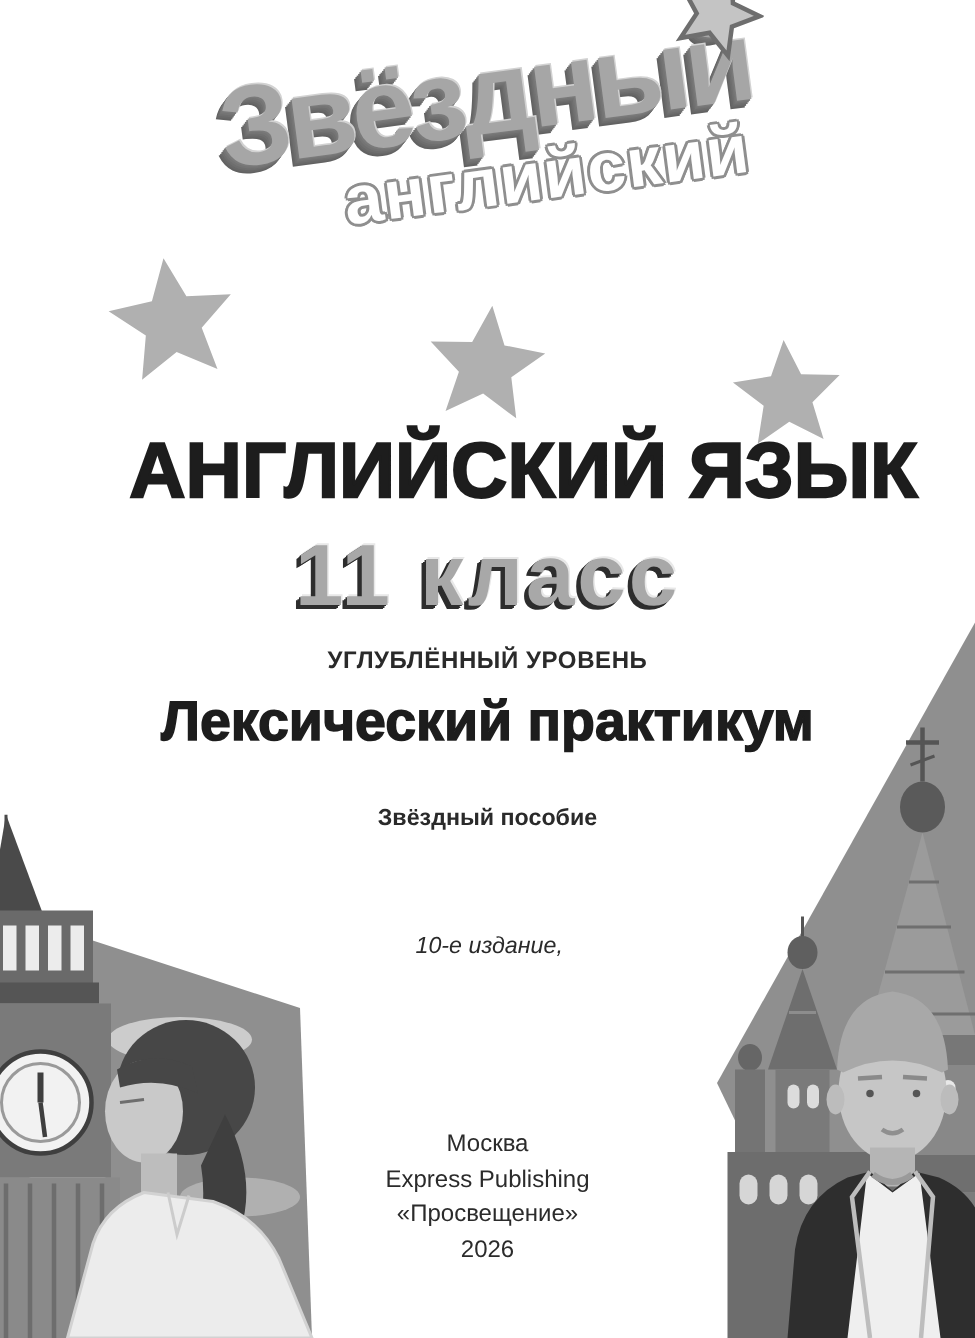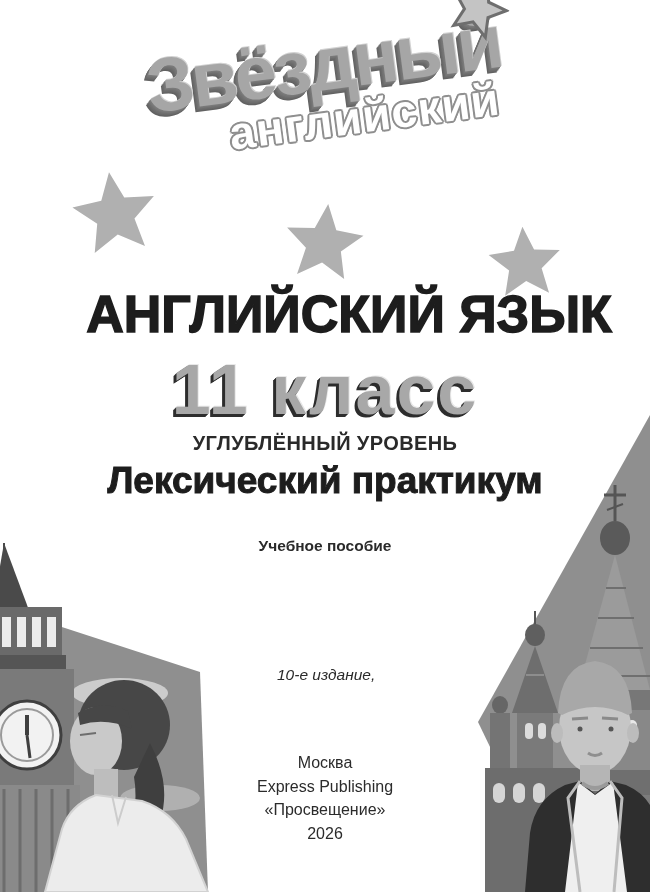--- a/index.html
+++ b/index.html
@@ -34,39 +34,39 @@
 
   
   .subject {
     position:absolute; top:284px; left:0; width:100%; text-align:center;
     font-size:52px; font-weight:bold; color:#1d1d1d; -webkit-text-stroke:1.5px #1d1d1d;
     white-space:nowrap;
     margin-left:24px;
   }
   .grade {
     position:absolute; top:350px; left:0; width:100%; text-align:center;
-    font-size:70px; font-weight:bold; letter-spacing:2px; color:#a8a8a8; white-space:nowrap;
+    font-size:58px; font-weight:bold; letter-spacing:2px; color:#a8a8a8; white-space:nowrap;
     text-shadow:-1px 1px 0 #2d2d2d, -2px 2px 0 #2d2d2d, -3px 3px 0 #2d2d2d, 1px -1px 0 #e8e8e8;
   }
   .level {
     position:absolute; top:432px; left:0; width:100%; text-align:center;
-    font-size:20px; font-weight:bold; letter-spacing:0.4px; color:#2a2a2a;
+    font-size:16px; font-weight:bold; letter-spacing:0.4px; color:#2a2a2a;
   }
   .course {
     position:absolute; top:460px; left:0; width:100%; text-align:center;
     font-size:37px; font-weight:bold; color:#1d1d1d; -webkit-text-stroke:1px #1d1d1d;
     white-space:nowrap;
   }
   .etype {
     position:absolute; top:537px; left:0; width:100%; text-align:center;
     font-size:15.5px; font-weight:bold; color:#2a2a2a;
   }
   .edition-note {
     position:absolute; top:620px; left:277px;
-    font-size:15.5px; font-style:italic; color:#2a2a2a; line-height:21px;margin-top:44px;
+    font-size:15.5px; font-style:italic; color:#2a2a2a; line-height:21px;
   }
   .imprint {
     position:absolute; top:751px; left:0; width:100%; text-align:center;
     font-size:16px; color:#2b2b2b; line-height:23.5px;
   }
 
   
   .photo-left  { position:absolute; left:0;   top:543px; width:220px; height:349px; }
   .photo-right { position:absolute; left:430px; top:413px; width:220px; height:479px; }
   svg { display:block; }
@@ -91,21 +91,21 @@
     <polygon points="50,2 62.9,32.2 95.7,35.2 70.9,56.8 78.2,88.8 50,72 21.8,88.8 29.1,56.8 4.3,35.2 37.1,32.2" fill="#b0b0b0"></polygon>
   </svg>
   <svg class="decor-star star-3" viewBox="0 0 100 100" aria-hidden="true">
     <polygon points="50,2 62.9,32.2 95.7,35.2 70.9,56.8 78.2,88.8 50,72 21.8,88.8 29.1,56.8 4.3,35.2 37.1,32.2" fill="#b0b0b0"></polygon>
   </svg>
 
   <div class="subject">АНГЛИЙСКИЙ ЯЗЫК</div>
   <div class="grade">11 класс</div>
   <div class="level">УГЛУБЛЁННЫЙ УРОВЕНЬ</div>
   <div class="course">Лексический практикум</div>
-  <div class="etype">Учебное пособие</div>
+  <div class="etype">Звёздный пособие</div>
 
   <div class="edition-note">
     <div>10-е издание,</div>
   </div>
 
   <div class="imprint">
     <div>Москва</div>
     <div>Express Publishing</div>
     <div>«Просвещение»</div>
     <div>2026</div>

